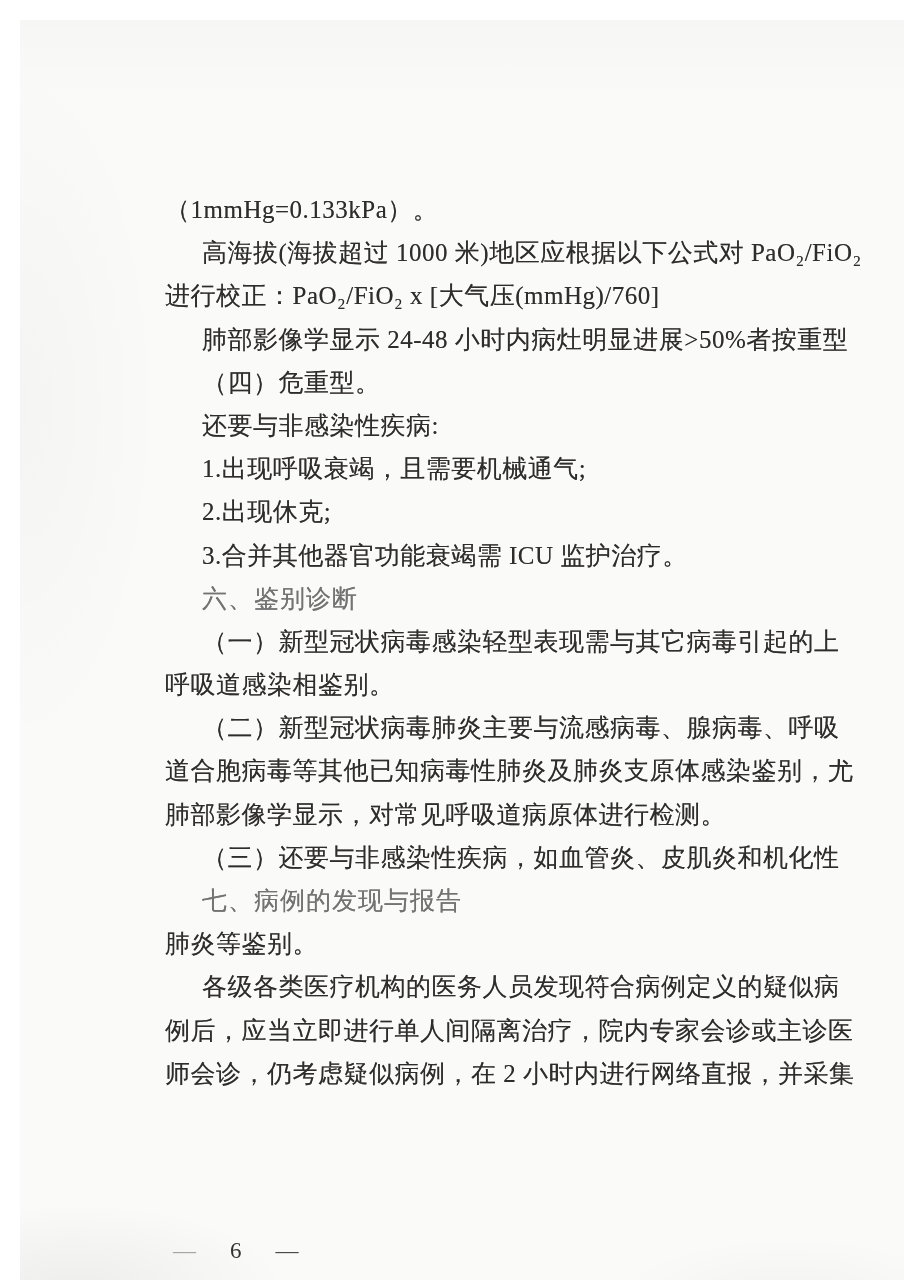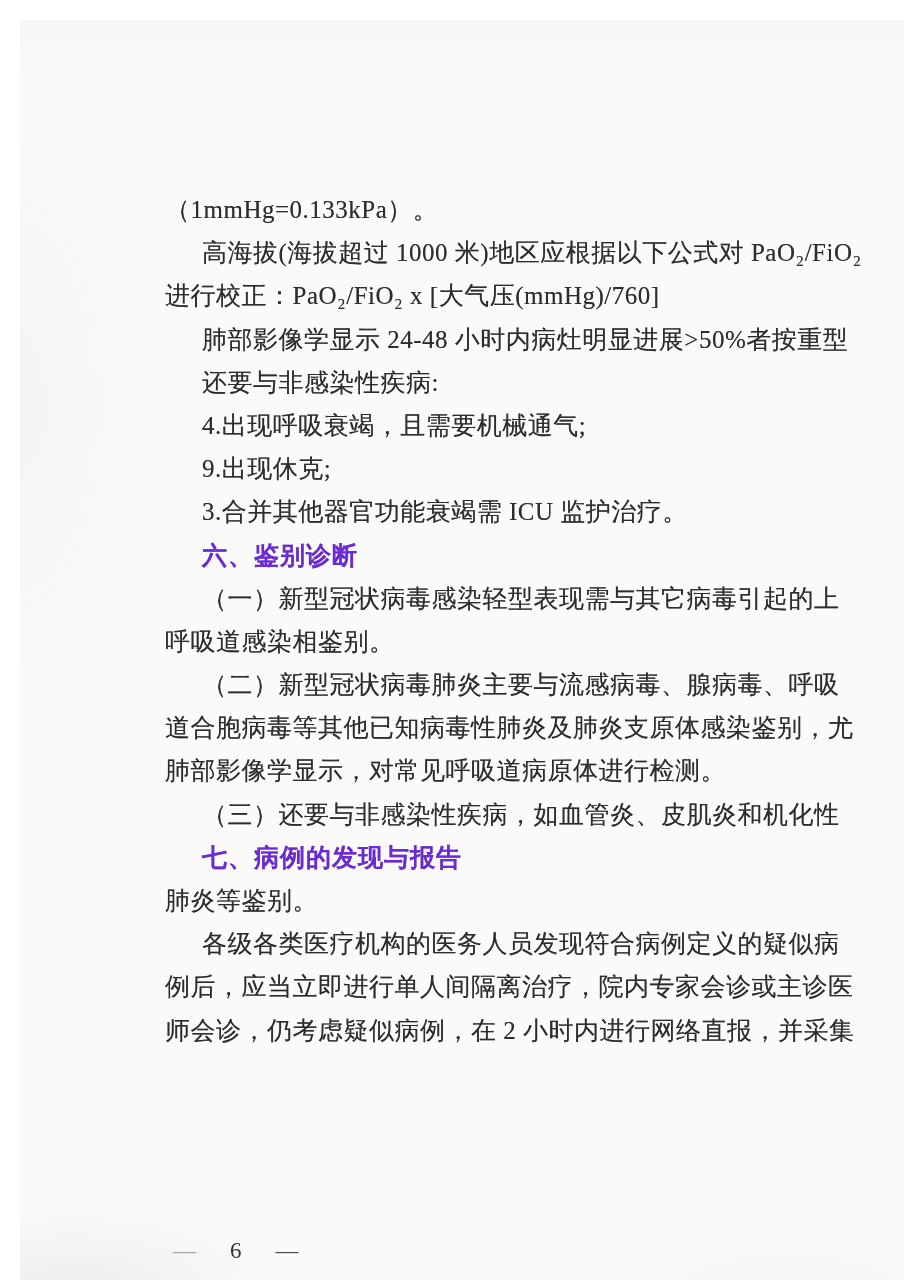--- a/index.html
+++ b/index.html
@@ -33,22 +33,22 @@
     line-height: 43.2px;
     font-size: 25px;
     letter-spacing: 0.5px;
     color: #2e2d2b;
     white-space: nowrap;
     text-shadow: 0 0 0.6px rgba(46,45,43,0.55);
   }
   .line.indent { padding-left: 47px; }
   .line.bold {
     font-family: "Liberation Sans", "DejaVu Sans", sans-serif;
-    font-weight: 700;
-    color: #6d28d9;
+    font-weight: 400;
+    color: #737373;
     letter-spacing: 1px;
   }
   .footer {
     position: absolute;
     top: 1196px; left: 133px;
     font-size: 23px;
     line-height: 30px;
     color: #3d3d3d;
     display: flex;
     align-items: center;
@@ -62,23 +62,24 @@
 <body>
 
 <div class="page">
 
   <div class="content" id="lines-container">
 
   <div class="line">（1mmHg=0.133kPa）。</div>
       <div class="line indent">高海拔(海拔超过 1000 米)地区应根据以下公式对 PaO₂/FiO₂</div>
       <div class="line">进行校正：PaO₂/FiO₂ x [大气压(mmHg)/760]</div>
       <div class="line indent">肺部影像学显示 24-48 小时内病灶明显进展&gt;50%者按重型</div>
+      <div class="line indent">（四）危重型。</div>
       <div class="line indent">还要与非感染性疾病:</div>
-      <div class="line indent">4.出现呼吸衰竭，且需要机械通气;</div>
-      <div class="line indent">9.出现休克;</div>
+      <div class="line indent">1.出现呼吸衰竭，且需要机械通气;</div>
+      <div class="line indent">2.出现休克;</div>
       <div class="line indent">3.合并其他器官功能衰竭需 ICU 监护治疗。</div>
       <div class="line indent bold">六、鉴别诊断</div>
       <div class="line indent">（一）新型冠状病毒感染轻型表现需与其它病毒引起的上</div>
       <div class="line">呼吸道感染相鉴别。</div>
       <div class="line indent">（二）新型冠状病毒肺炎主要与流感病毒、腺病毒、呼吸</div>
       <div class="line">道合胞病毒等其他已知病毒性肺炎及肺炎支原体感染鉴别，尤</div>
       <div class="line">肺部影像学显示，对常见呼吸道病原体进行检测。</div>
       <div class="line indent">（三）还要与非感染性疾病，如血管炎、皮肌炎和机化性</div>
       <div class="line indent bold">七、病例的发现与报告</div>
       <div class="line">肺炎等鉴别。</div>

